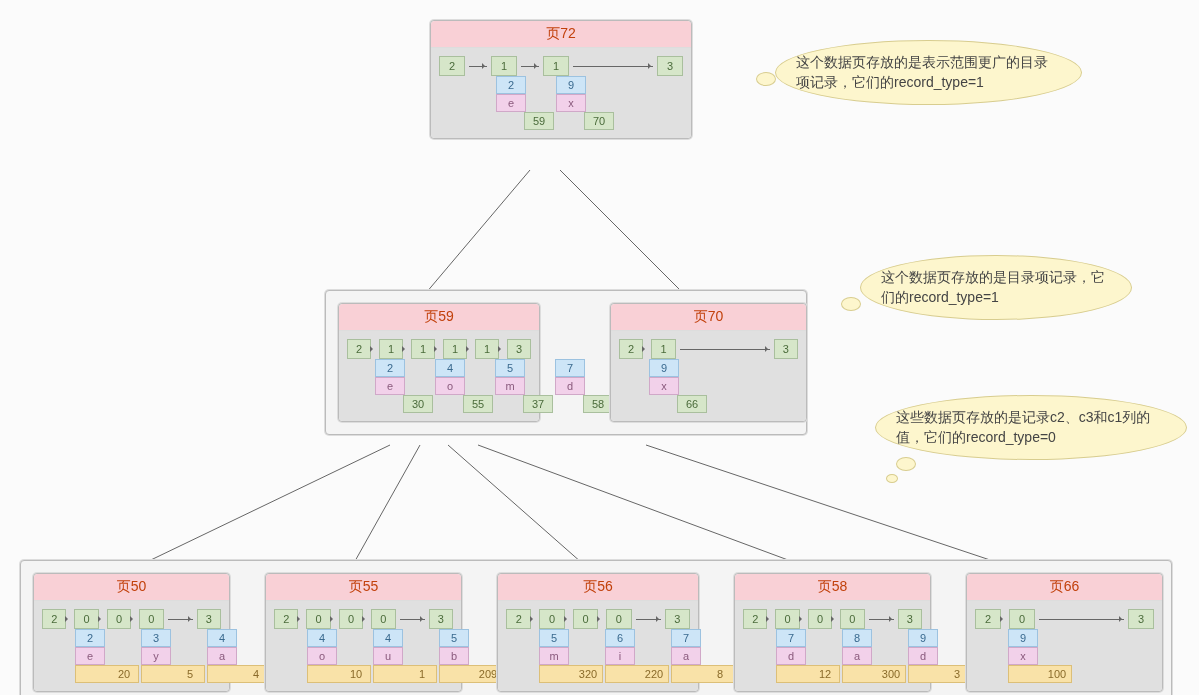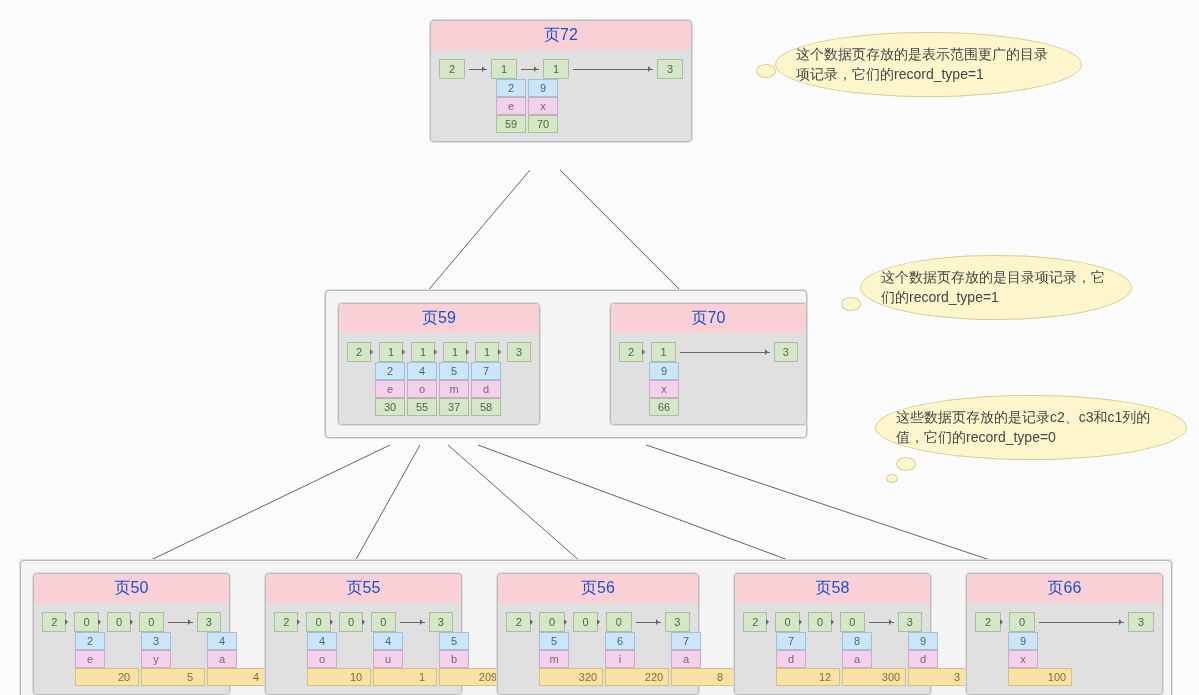--- a/index.html
+++ b/index.html
@@ -18,22 +18,22 @@
     border-radius: 4px;
     background: #f0f0f0;
     box-shadow: 0 0 0 1px #ddd;
   }
   .page-title {
     background: #f9d0d6;
     text-align: center;
     padding: 4px 0;
     border-bottom: 1px solid #ddd;
     border-radius: 4px 4px 0 0;
-    font-size: 16px;
-    color: #1d4ed8;
+    font-size: 14px;
+    color: #c2410c;
   }
   .page-body {
     background: #e0e0e0;
     padding: 8px;
     position: relative;
     border-radius: 0 0 4px 4px;
   }
   .row {
     display: flex;
     align-items: center;
@@ -51,21 +51,21 @@
     color: #4a6b3a;
   }
   .col {
     display: flex;
     flex-direction: column;
   }
   .col .c { width: 28px; text-align:center; font-size:11px; line-height:16px; height:16px; }
   .c-blue  { background:#cde5f7; border:1px solid #9cc2e0; color:#3a6a8f; }
   .c-pink  { background:#f2d1ea; border:1px solid #d0a8c8; color:#8a5a7d; }
   .c-yel   { background:#f9e2a8; border:1px solid #dcbf78; color:#8a6b2a;padding-left:34px; }
-  .c-green { background:#d6e6c9; border:1px solid #a9bf9d; color:#4a6b3a; }
+  .c-green { background:#d6e6c9; border:1px solid #a9bf9d; color:#4a6b3a;margin-left:28px; }
   .arrow-line {
     flex:1;
     height: 1px;
     background: #666;
     position: relative;
     margin: 0 2px;
   }
   .arrow-line::after {
     content:"";
     position:absolute;
@@ -381,21 +381,21 @@
               <div class="c c-blue">9</div>
               <div class="c c-pink">x</div>
               <div class="c c-yel">100</div>
             </div>
         </div>
       </div>
     </div>
   </div>
 </div>
 
-<div class="callout" style="left:775px; top:32px; width:265px;">
+<div class="callout" style="left:775px; top:40px; width:265px;">
   <span>这个数据页存放的是表示范围更广的目录项记录，它们的record_type=1</span>
   <div class="tail" style="width:18px;height:12px;left:-20px;bottom:18px;"></div>
 </div>
 <div class="callout" style="left:860px; top:255px; width:230px;">
   <span>这个数据页存放的是目录项记录，它们的record_type=1</span>
   <div class="tail" style="width:18px;height:12px;left:-20px;bottom:8px;"></div>
 </div>
 <div class="callout" style="left:875px; top:395px; width:270px;">
   <span>这些数据页存放的是记录c2、c3和c1列的值，它们的record_type=0</span>
   <div class="tail" style="width:18px;height:12px;left:20px;bottom:-12px;"></div>

